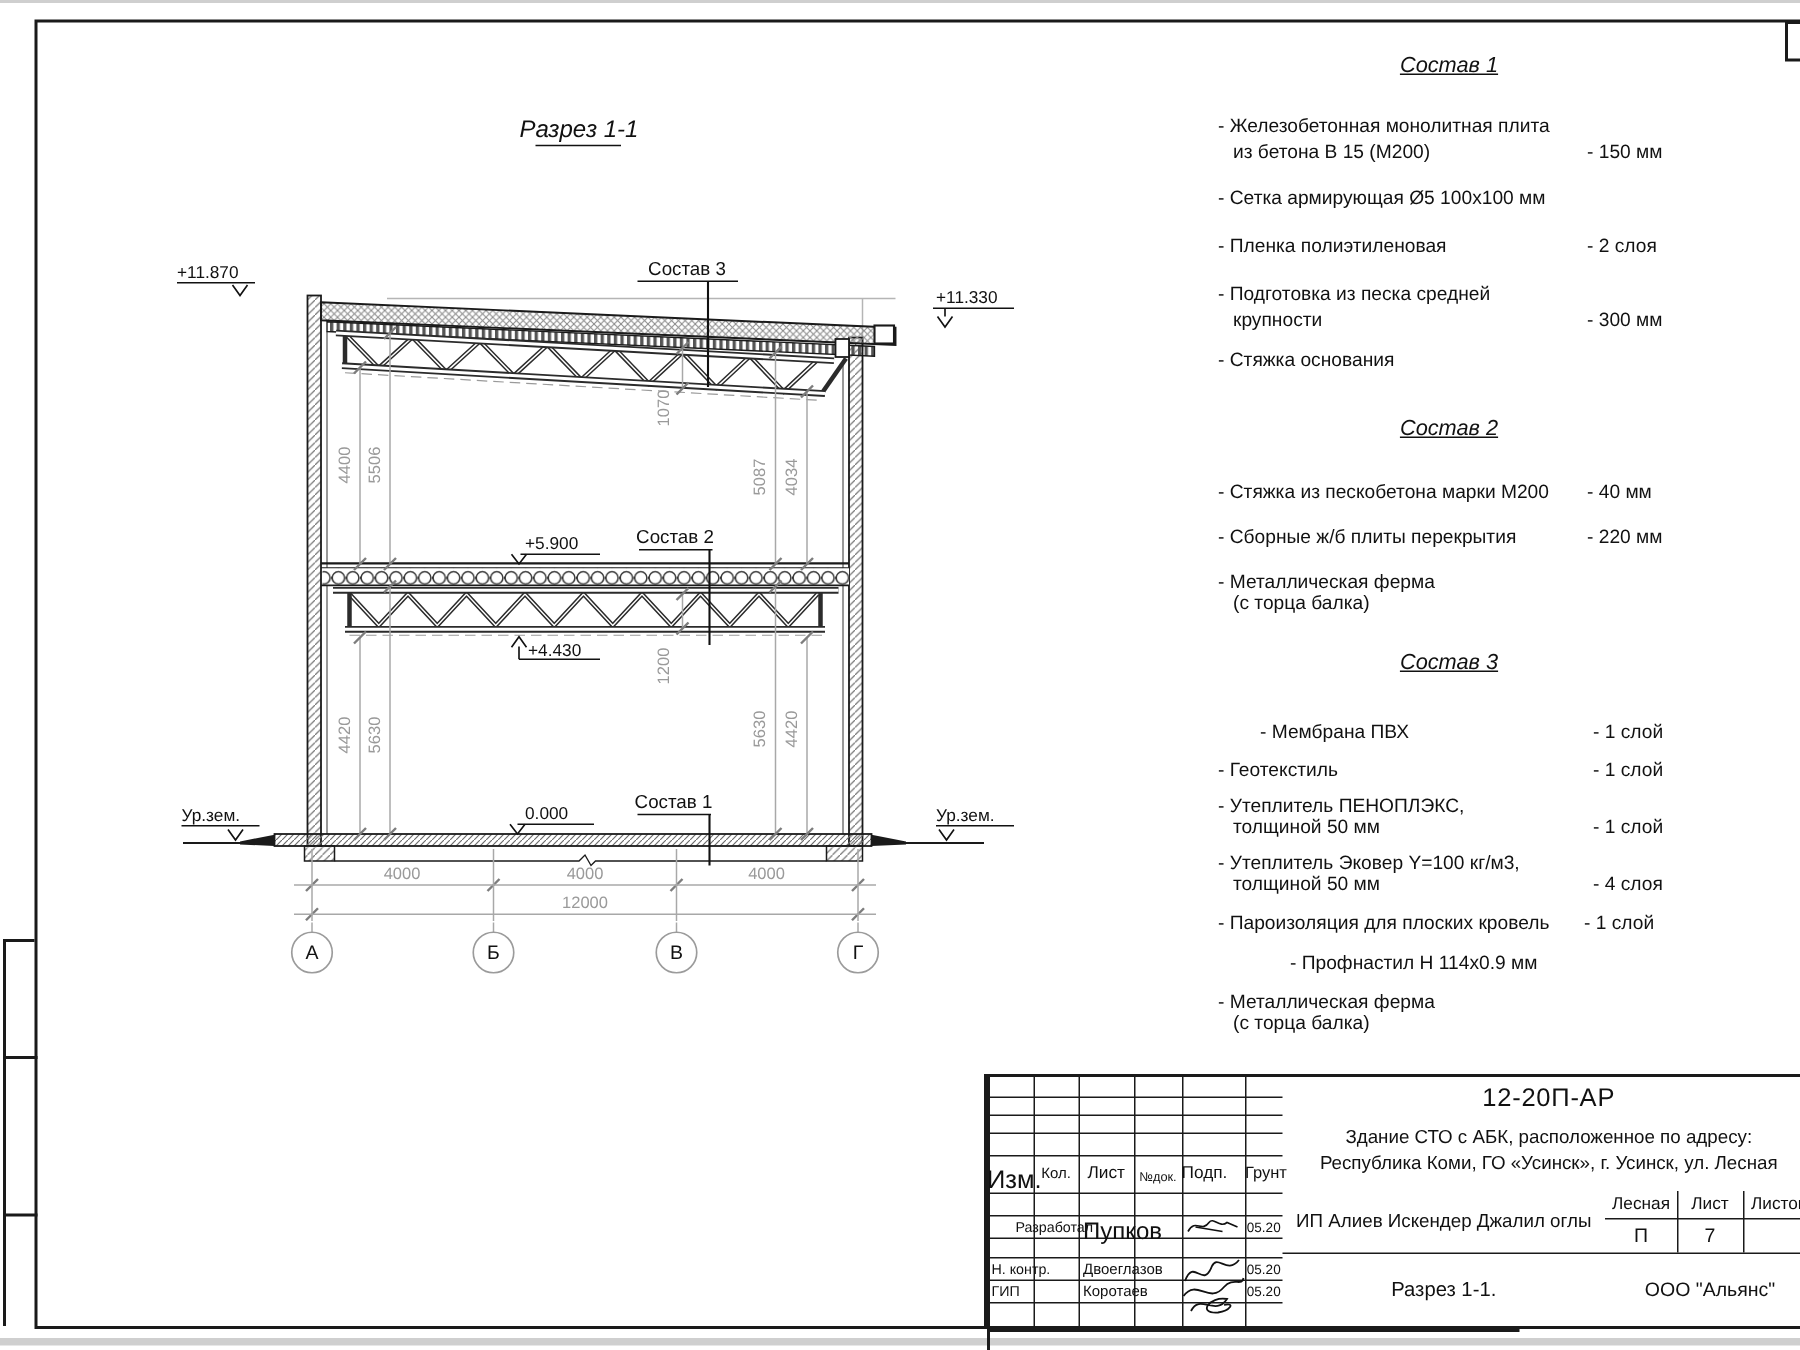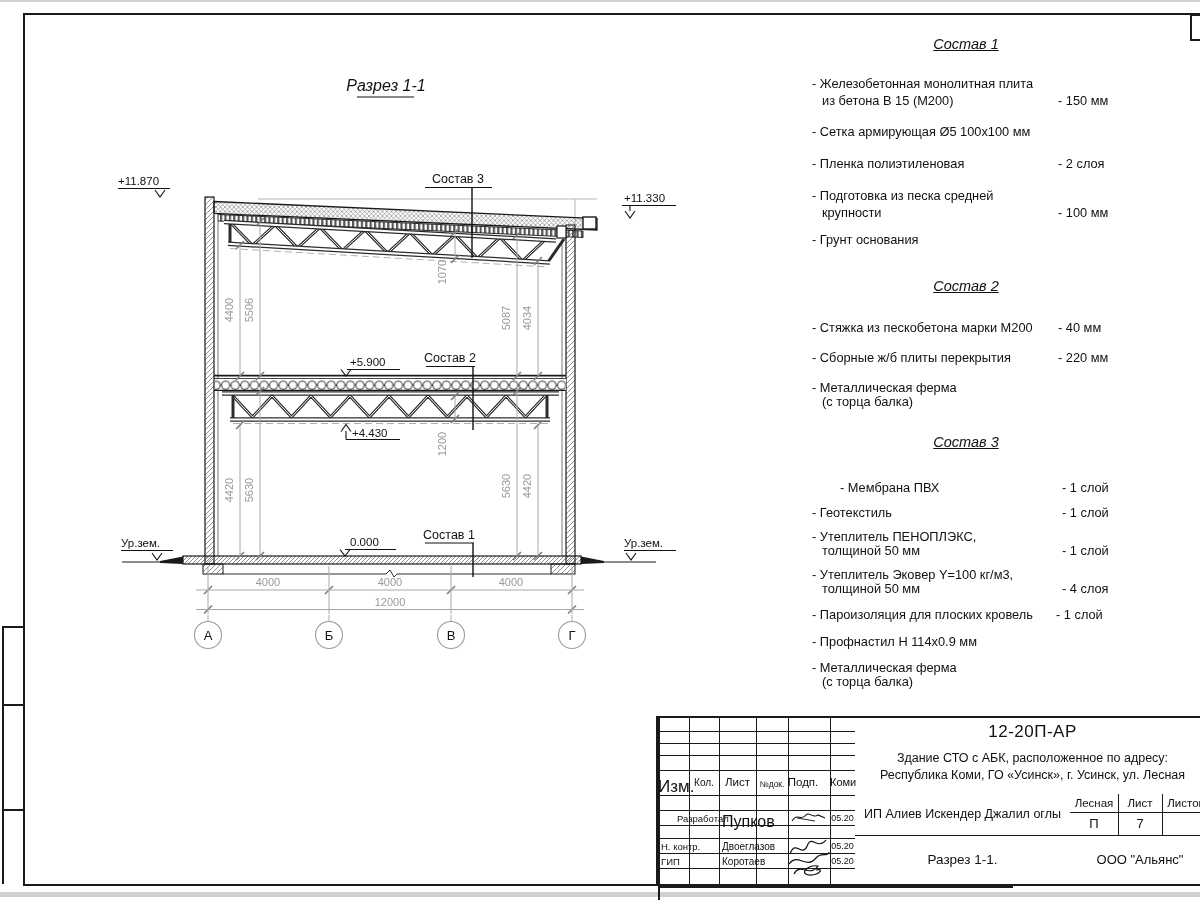--- a/index.html
+++ b/index.html
@@ -274,22 +274,22 @@
 
   <div class="h" style="top:36px;">Состав 1</div>
   <div class="t" style="left:812px;top:76px;">- Железобетонная  монолитная плита</div>
   <div class="t" style="left:822px;top:93px;">из бетона В 15 (М200)</div>
   <div class="t" style="left:1058px;top:93px;">- 150 мм</div>
   <div class="t" style="left:812px;top:124px;">- Сетка армирующая Ø5 100х100 мм</div>
   <div class="t" style="left:812px;top:156px;text-align:right;">- Пленка полиэтиленовая</div>
   <div class="t" style="left:1058px;top:156px;">-  2 слоя</div>
   <div class="t" style="left:812px;top:188px;">- Подготовка из песка средней</div>
   <div class="t" style="left:822px;top:205px;">крупности</div>
-  <div class="t" style="left:1058px;top:205px;">- 100 мм</div>
-  <div class="t" style="left:812px;top:232px;">- Грунт основания</div>
+  <div class="t" style="left:1058px;top:205px;">- 300 мм</div>
+  <div class="t" style="left:812px;top:232px;">- Стяжка основания</div>
 
   <div class="h" style="top:278px;">Состав 2</div>
   <div class="t" style="left:812px;top:320px;">- Стяжка из пескобетона марки М200</div>
   <div class="t" style="left:1058px;top:320px;">- 40 мм</div>
   <div class="t" style="left:812px;top:350px;">- Сборные ж/б плиты перекрытия</div>
   <div class="t" style="left:1058px;top:350px;">- 220 мм</div>
   <div class="t" style="left:812px;top:380px;">- Металлическая ферма</div>
   <div class="t" style="left:822px;top:394px;">(с торца балка)</div>
 
   <div class="h" style="top:434px;">Состав 3</div>
@@ -298,21 +298,21 @@
   <div class="t" style="left:812px;top:505px;">- Геотекстиль</div>
   <div class="t" style="left:1062px;top:505px;">- 1 слой</div>
   <div class="t" style="left:812px;top:529px;text-align:right;">- Утеплитель ПЕНОПЛЭКС,</div>
   <div class="t" style="left:822px;top:543px;">толщиной 50 мм</div>
   <div class="t" style="left:1062px;top:543px;">- 1 слой</div>
   <div class="t" style="left:812px;top:567px;">- Утеплитель Эковер Y=100 кг/м3,</div>
   <div class="t" style="left:822px;top:581px;">толщиной 50 мм</div>
   <div class="t" style="left:1062px;top:581px;">- 4 слоя</div>
   <div class="t" style="left:812px;top:607px;">- Пароизоляция для плоских кровель</div>
   <div class="t" style="left:1056px;top:607px;">- 1 слой</div>
-  <div class="t" style="left:812px;top:634px;text-align:center;">- Профнастил Н 114х0.9 мм</div>
+  <div class="t" style="left:860px;top:634px;text-align:center;">- Профнастил Н 114х0.9 мм</div>
   <div class="t" style="left:812px;top:660px;">- Металлическая ферма</div>
   <div class="t" style="left:822px;top:674px;">(с торца балка)</div>
 </div>
 
 <div class="tb">
 
   <div class="v" style="left:31px;top:0;height:166px;"></div>
   <div class="v" style="left:61px;top:0;height:166px;"></div>
   <div class="v" style="left:98px;top:0;height:166px;"></div>
   <div class="v" style="left:130px;top:0;height:166px;"></div>
@@ -336,21 +336,21 @@
   <div class="v2" style="left:412px;top:76px;height:90px;"></div>
   <div class="v" style="left:460px;top:76px;height:41px;"></div>
   <div class="v" style="left:504px;top:76px;height:41px;"></div>
   <div class="h" style="left:412px;top:94px;width:140px;"></div>
 
   <div class="t c" style="left:0;top:59px;width:31px;font-size:17px;">Изм.</div>
   <div class="t c" style="left:31px;top:59px;width:30px;font-size:10px;">Кол.</div>
   <div class="t c" style="left:61px;top:58px;width:37px;font-size:11.5px;">Лист</div>
   <div class="t c" style="left:98px;top:61px;width:32px;font-size:8.5px;">№док.</div>
   <div class="t c" style="left:124px;top:58px;width:42px;font-size:11.5px;text-align:center;">Подп.</div>
-  <div class="t c" style="left:172px;top:58px;width:25px;font-size:11px;">Коми</div>
+  <div class="t c" style="left:172px;top:58px;width:25px;font-size:11px;">Грунт</div>
 
   <div class="t" style="left:3px;top:95px;font-size:9.5px;margin-left:16px;">Разработал</div>
   <div class="t" style="left:64px;top:94.5px;font-size:16px;">Пупков</div>
   <div class="t c" style="left:172px;top:95px;width:25px;font-size:9px;">05.20</div>
   <div class="t" style="left:3px;top:123px;font-size:9.5px;">Н. контр.</div>
   <div class="t" style="left:64px;top:122.5px;font-size:10px;">Двоеглазов</div>
   <div class="t c" style="left:172px;top:123px;width:25px;font-size:9px;">05.20</div>
   <div class="t" style="left:3px;top:138px;font-size:9.5px;">ГИП</div>
   <div class="t" style="left:64px;top:137.5px;font-size:10px;">Коротаев</div>
   <div class="t c" style="left:172px;top:138px;width:25px;font-size:9px;">05.20</div>

